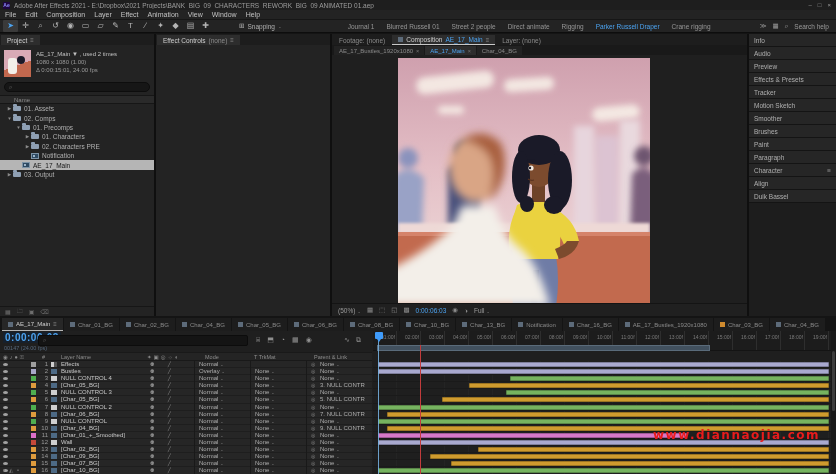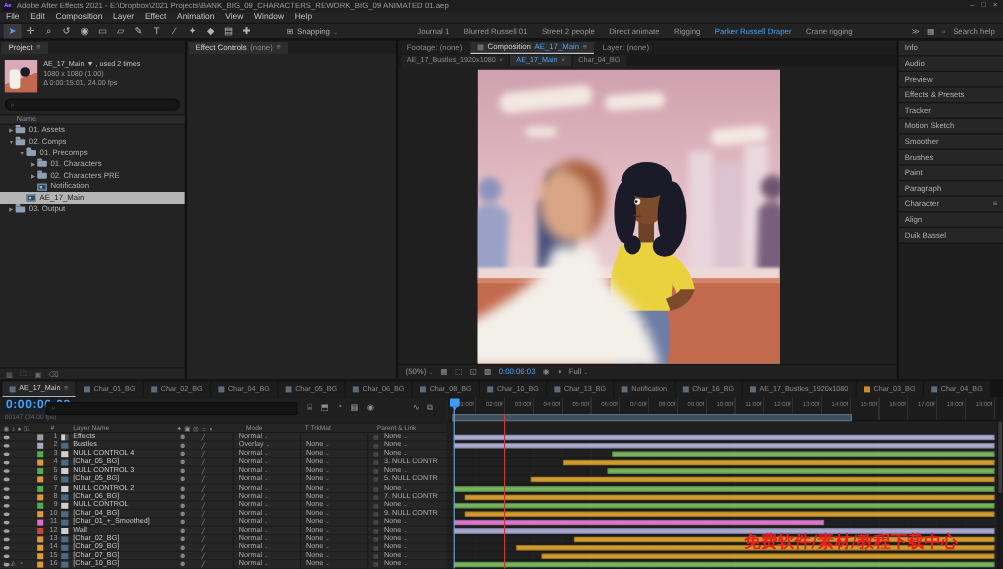--- a/index.html
+++ b/index.html
@@ -814,14 +814,14 @@
       <div class="cti-line" id="ctiLine" style="left: 5.496px;"></div>
       <div class="red-line" id="redLine" style="left: 46.716px;"></div>
     </div>
 
     <div class="vscroll">
         <div class="thumb"></div>
       </div>
     <div class="tl-foot-icons">▪◭▪</div>
   </div>
 
-  <div class="wm2">免费软件/素材/教程下载中心</div>
+  <div class="wm1">www.diannaojia.com</div>
 </div>
 
 </body></html>

